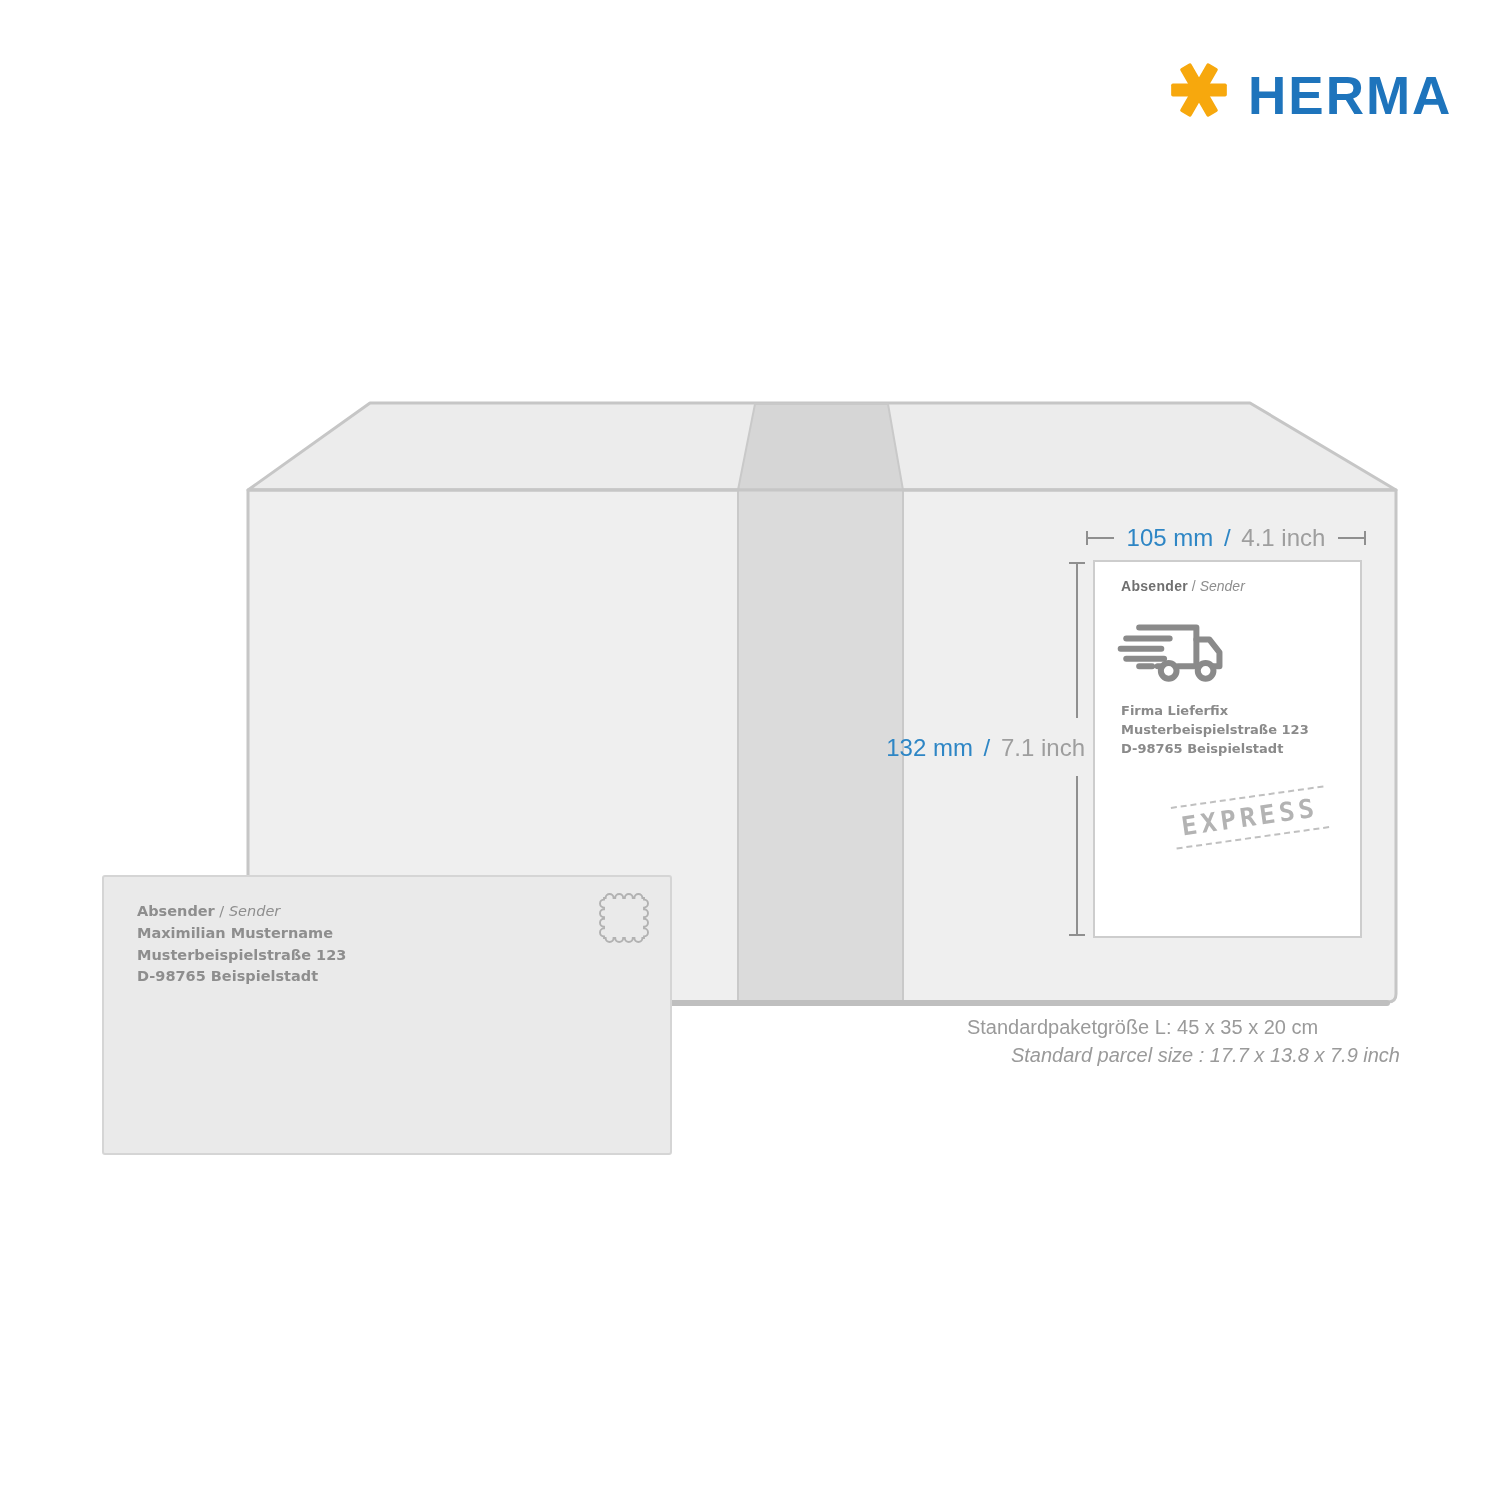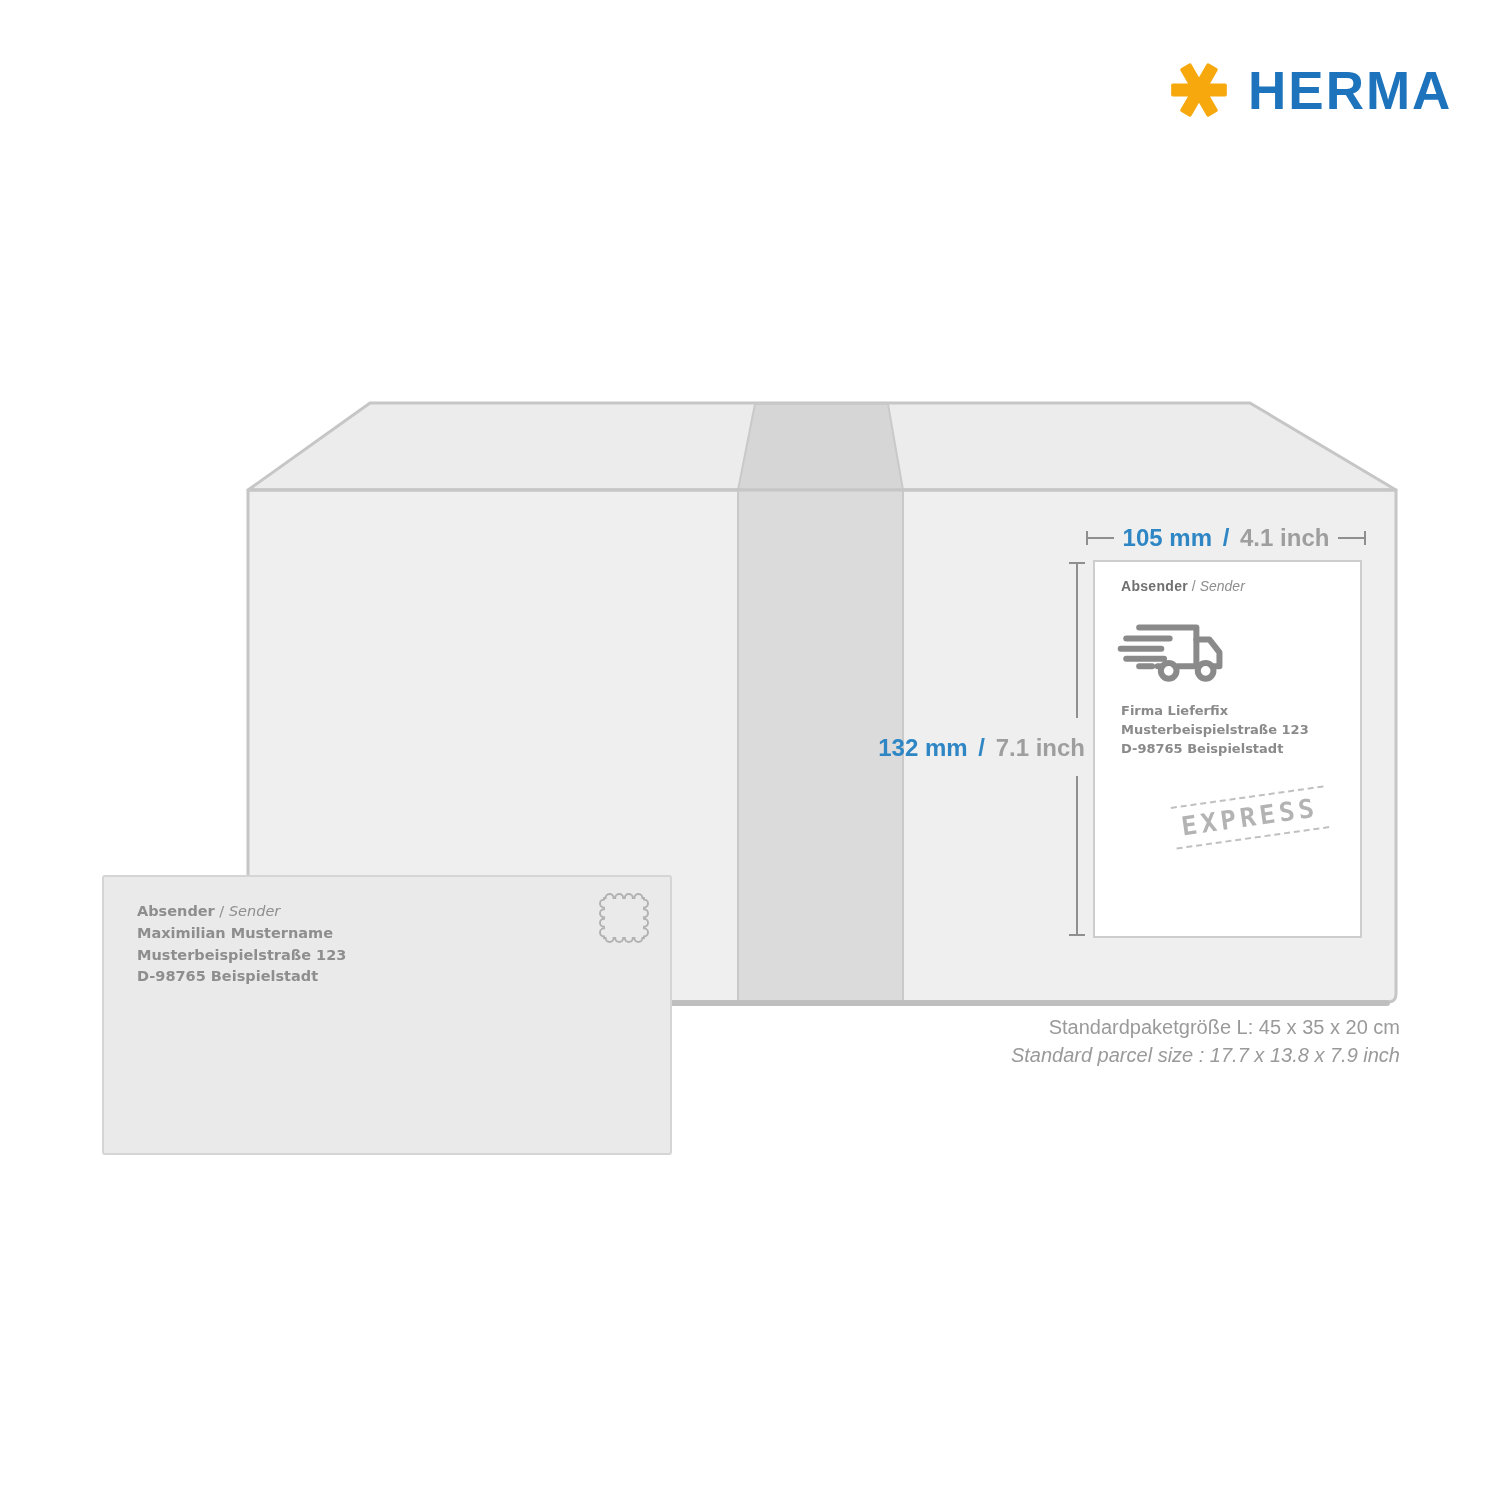--- a/index.html
+++ b/index.html
@@ -1,21 +1,21 @@
 <!DOCTYPE html>
 <html><head>
 <meta charset="utf-8">
 <style>
   html,body{margin:0;padding:0;background:#fff;}
   .canvas{
     position:relative;width:1500px;height:1500px;background:#ffffff;overflow:hidden;
     font-family:"Liberation Sans",sans-serif;
   }
   
-  .logo{position:absolute;left:1170px;top:58px;display:flex;align-items:center;gap:20px;}
+  .logo{position:absolute;left:1170px;top:58px;display:flex;align-items:flex-end;gap:20px;}
   .logo .star{width:58px;height:64px;}
   .logo .wordmark{
     font-size:53px;font-weight:800;letter-spacing:2px;color:#1E74BC;line-height:1;
     font-family:"Liberation Sans",sans-serif;
   }
   
   .box-svg{position:absolute;left:245px;top:398px;width:1160px;height:615px;z-index:1;}
   
   .label{
     position:absolute;left:1093px;top:560px;width:269px;height:378px;box-sizing:border-box;
@@ -31,21 +31,21 @@
     color:#8A8A8A;font-weight:600;font-family:"DejaVu Sans","Liberation Sans",sans-serif;
     white-space:nowrap;
   }
   .express{
     position:absolute;left:78px;top:234px;transform:rotate(-8deg);
     color:#B3B3B3;font-weight:700;font-size:26px;letter-spacing:4px;
     border-top:2px dashed #C0C0C0;border-bottom:2px dashed #C0C0C0;
     padding:4px 8px 5px 8px;font-family:"DejaVu Sans Mono","Liberation Mono",monospace;
   }
   
-  .dim-text{font-weight:700;font-size:24px;white-space:nowrap;}
+  .dim-text{font-weight:400;font-size:24px;white-space:nowrap;}
   .dim-text .metric{color:#2E86C5;}
   .dim-text .dsep{color:#2E86C5;padding:0 4px;}
   .dim-text .imperial{color:#9E9E9E;}
   .width-dim{
     position:absolute;left:1086px;top:522px;width:280px;height:32px;z-index:4;
     display:flex;align-items:center;justify-content:space-between;
   }
   .harrow{position:relative;flex:0 0 28px;height:2px;background:#8F8F8F;}
   .harrow.left::before,.harrow.right::before{
     content:"";position:absolute;top:-6px;width:2px;height:14px;background:#8F8F8F;
@@ -72,21 +72,21 @@
     color:#8E8E8E;font-weight:600;font-family:"DejaVu Sans","Liberation Sans",sans-serif;
     white-space:nowrap;
   }
   .env-sender{position:absolute;left:33px;top:24px;font-size:14.5px;line-height:1.5;}
   .env-sender .sep{font-weight:400;}
   .env-sender .secondary{font-style:italic;font-weight:400;}
   .env-recipient{position:absolute;left:377px;top:150px;font-size:15px;line-height:1.55;}
   .postage-stamp{position:absolute;left:492px;top:13px;width:56px;height:56px;}
   
   .caption{
-    position:absolute;right:100px;top:1014px;text-align:right;color:#9A9A9A;
+    position:absolute;right:100px;top:1014px;color:#9A9A9A;
     font-size:20px;line-height:1.38;z-index:4;white-space:nowrap;
   }
   .caption .line2{font-style:italic;margin-left:44px;}
 </style>
 </head>
 <body>
 
 <div class="canvas">
 
   <div class="logo">

